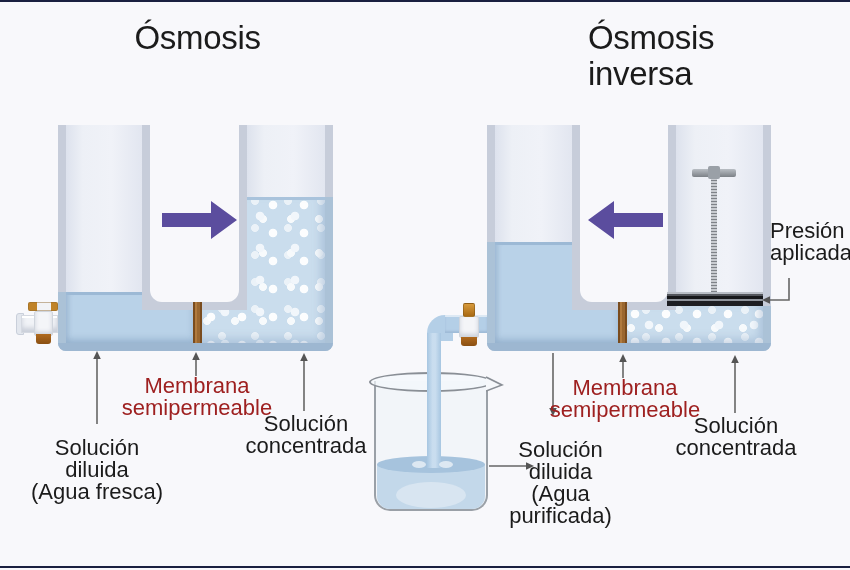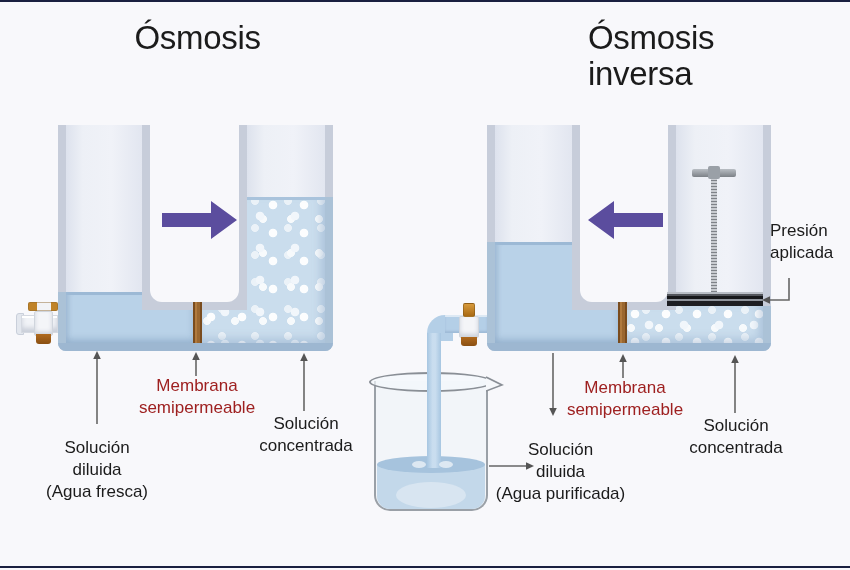--- a/index.html
+++ b/index.html
@@ -1,21 +1,21 @@
 <!DOCTYPE html>
 <html style="--arrow-purple: #5b4d9e; --membrane-brown: #b07a3e; --membrane-label-red: #9e2020; --water-blue: #b9d2e8; --bubble-bg: #cadded; --wall-gray: #c7cdda; --wall-submerged: #abc2d7; --text-dark: #1b1b1b; --annotation-gray: #666666; --tap-orange: #c08328; --frame-navy: #1a2040;"><head>
 <meta charset="utf-8">
 <style>
   html,body{margin:0;padding:0;}
   body{font-family:"Liberation Sans",sans-serif;background:#ffffff;}
   #stage{position:relative;width:850px;height:570px;background:#f8f8fb;overflow:hidden;}
   #stage *{position:absolute;box-sizing:border-box;}
   .frame-line{left:0;width:850px;height:2px;background:var(--frame-navy,#1a2040);}
   .title{color:var(--text-dark,#1b1b1b);font-size:33px;line-height:36px;font-weight:500;white-space:pre-line;letter-spacing:-0.3px;}
-  .lbl{color:var(--text-dark,#1b1b1b);font-size:17px;line-height:22px;white-space:pre-line;text-align:center;}
+  .lbl{color:var(--text-dark,#1b1b1b);font-size:22px;line-height:22px;white-space:pre-line;text-align:center;}
   .lbl.red{color:var(--membrane-label-red,#9e2020);}
   .vessel{overflow:hidden;border-bottom-left-radius:8px;border-bottom-right-radius:8px;}
   .int-col{background:linear-gradient(90deg,#dde2ed 0,#edf0f6 22%,#f0f2f8 60%,#e2e6f0 100%);}
   .wall{background:var(--wall-gray,#c7cdda);}
   .wall.sub{background:var(--wall-submerged,#abc2d7);}
   .wall.bottom{background:#9db7d1;}
   .water{background:var(--water-blue,#b9d2e8);box-shadow:inset 0 -4px 6px rgba(120,150,185,.45),inset 3px 0 4px rgba(120,150,185,.2);}
   .meniscus{background:#9cb9d5;}
   .meniscus.conc{background:#a9c3dc;}
   .bubbles{background-color:var(--bubble-bg,#cadded);

